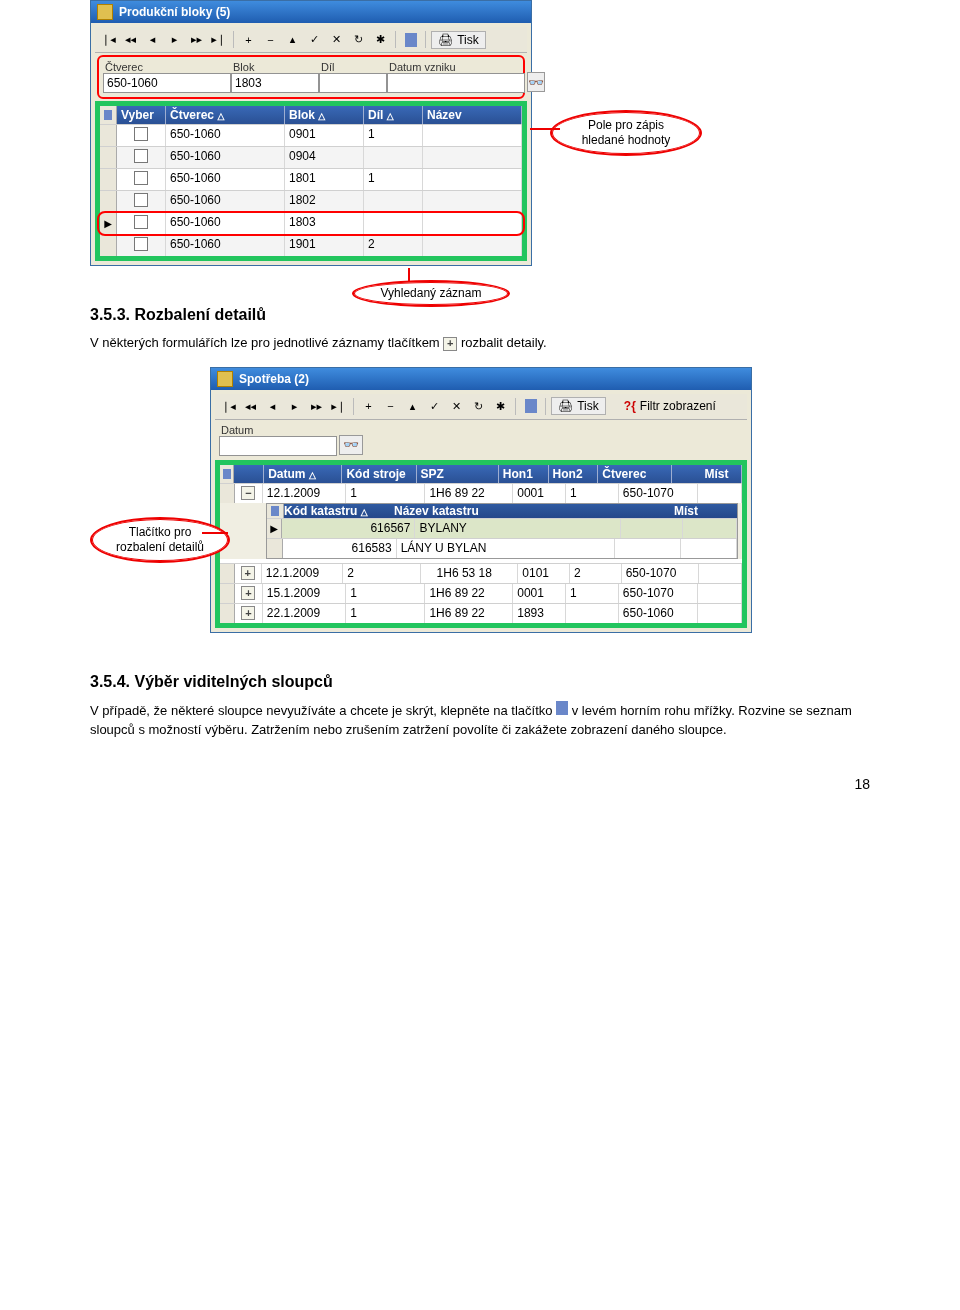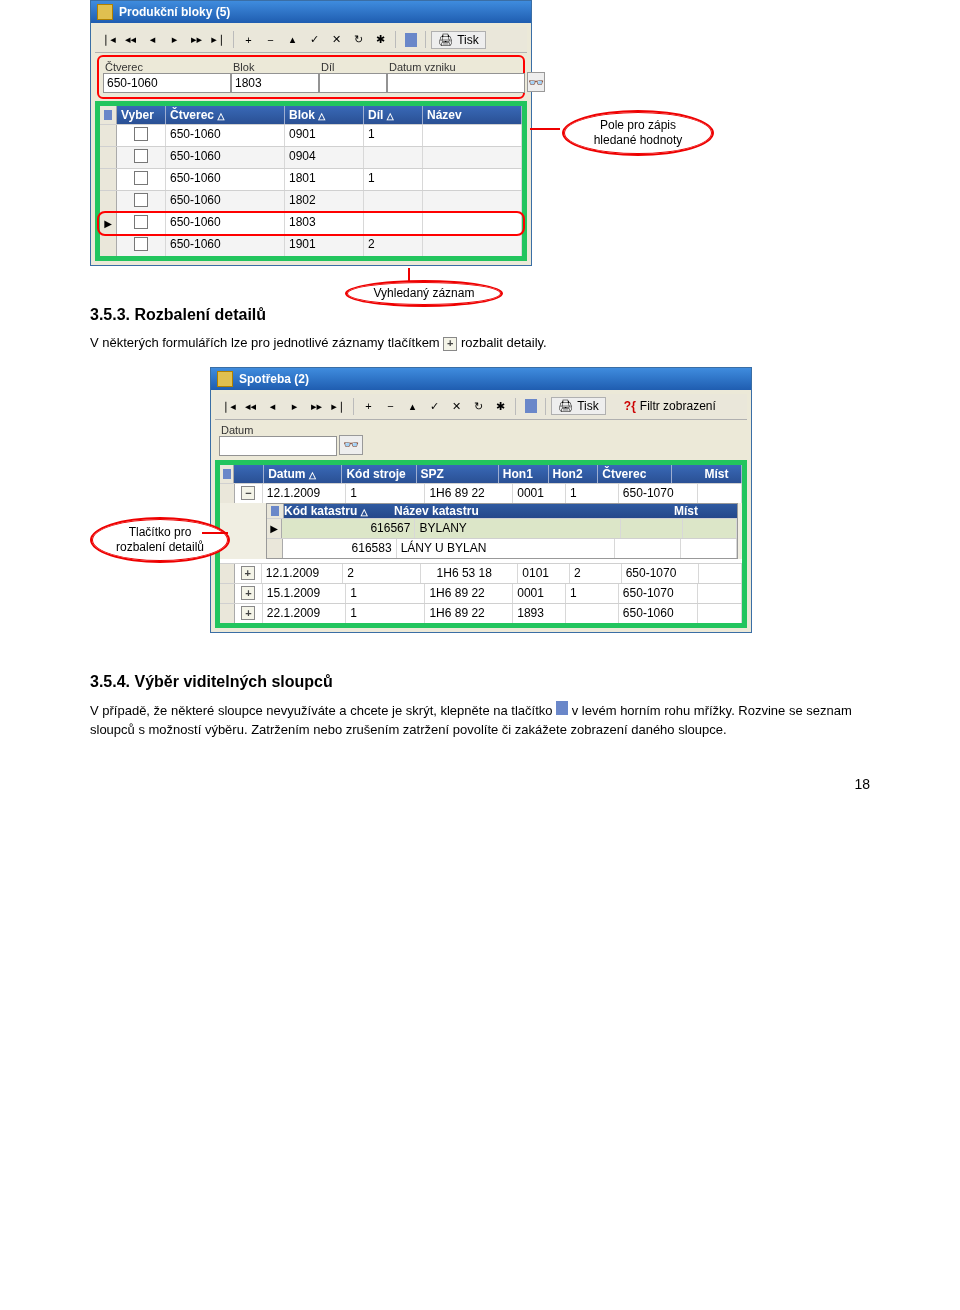--- a/index.html
+++ b/index.html
@@ -155,23 +155,23 @@
               <div class="cell" style="width:40px;text-align:center;"><span class="chk"></span></div>
               <div class="cell" style="width:110px;">650-1060</div>
               <div class="cell" style="width:70px;">1901</div>
               <div class="cell" style="width:50px;">2</div>
               <div class="cell" style="width:90px;"></div>
             </div>
           </div>
    </div>
   </div>
  </div>
- <div class="callout" style="left:472px;top:110px;width:120px;" id="f1c1">Pole pro zápis<br>hledané hodnoty</div>
+ <div class="callout" style="left:460px;top:110px;width:120px;" id="f1c1">Pole pro zápis<br>hledané hodnoty</div>
  <div class="cline" style="left:440px;top:128px;width:30px;"></div>
- <div class="callout" style="left:255px;top:280px;width:130px;padding:4px 12px;" id="f1c2">Vyhledaný záznam</div>
+ <div class="callout" style="left:262px;top:280px;width:130px;padding:4px 12px;" id="f1c2">Vyhledaný záznam</div>
  <div class="cline" style="left:318px;top:268px;width:2px;height:14px;"></div>
 </div>
 
 <h1>3.5.3. Rozbalení detailů</h1>
 <div class="p">
   <span>V některých formulářích lze pro jednotlivé záznamy tlačítkem </span>
   <span class="expand">+</span>
   <span> rozbalit detaily.</span>
 </div>
 

